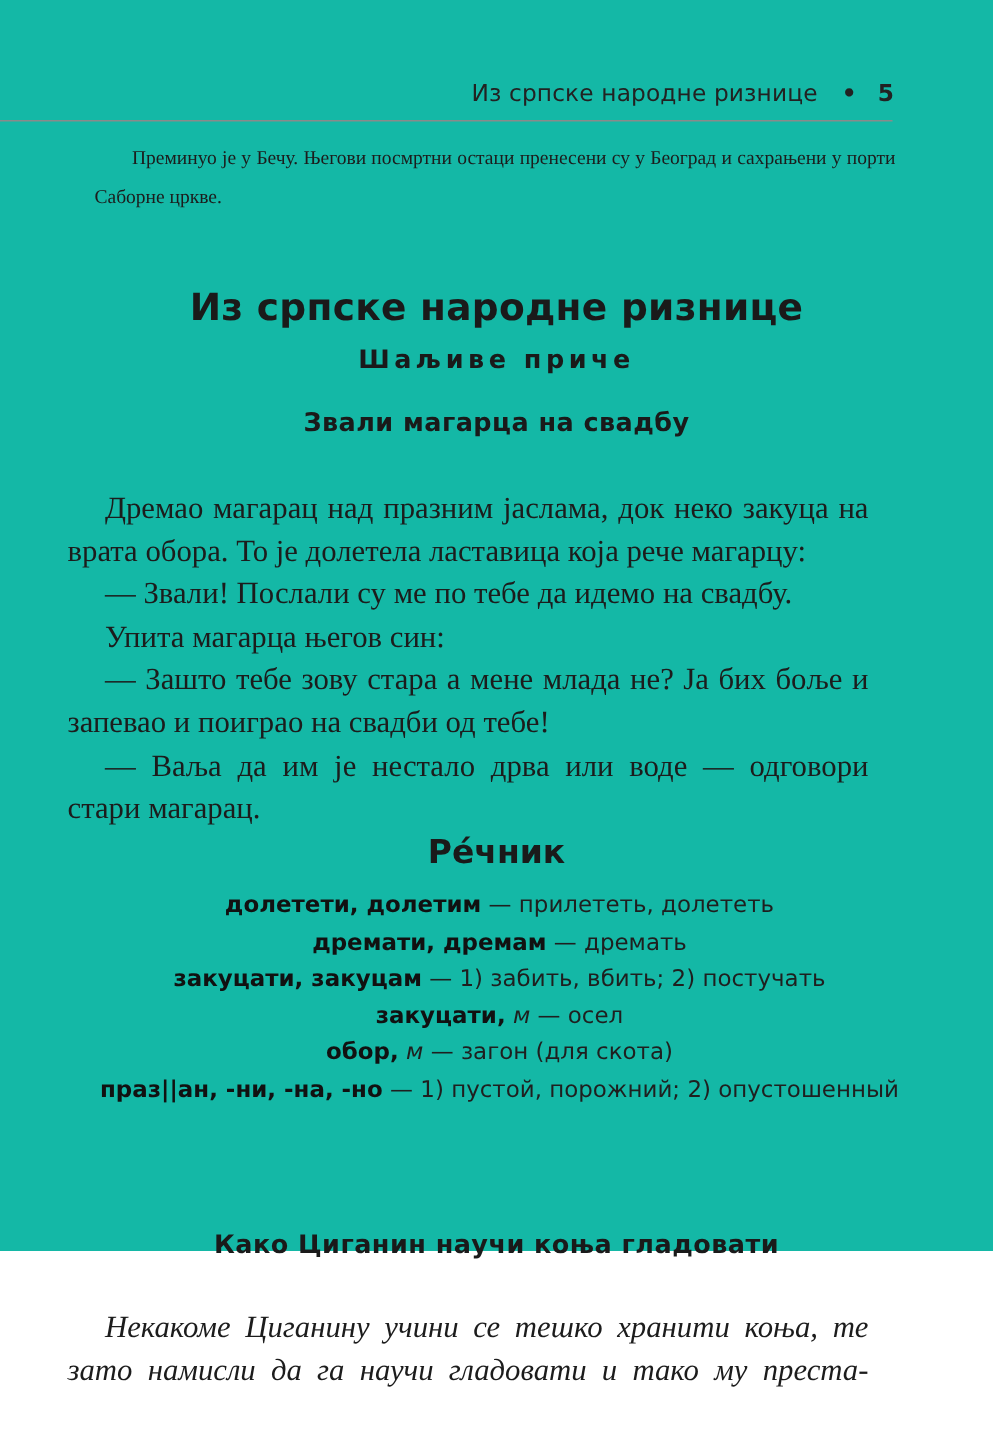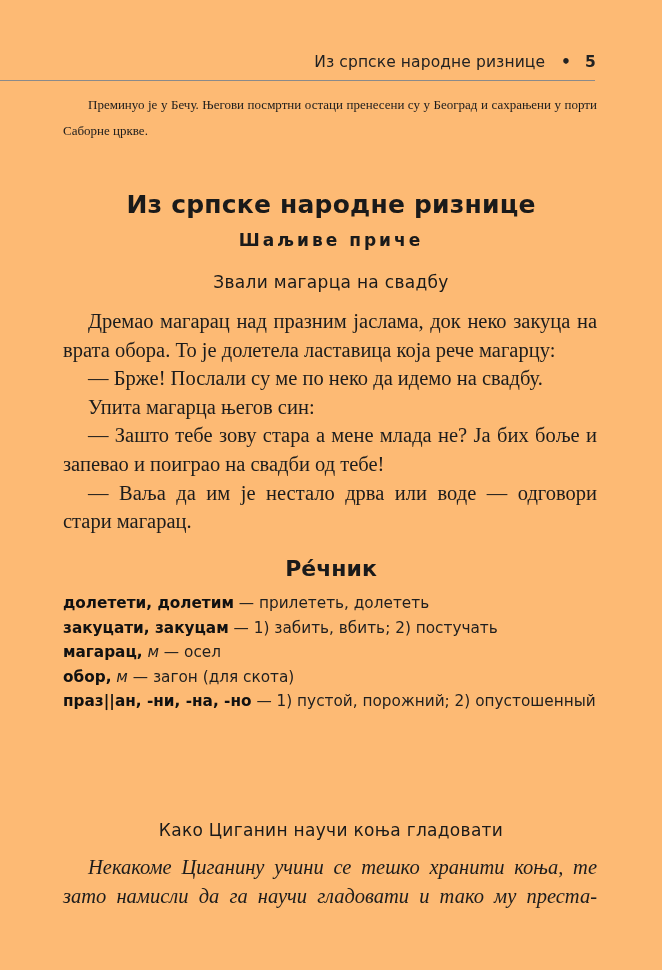--- a/index.html
+++ b/index.html
@@ -1,36 +1,36 @@
 <!DOCTYPE html>
 <html><head>
 <meta charset="utf-8">
 <style>
   html, body { margin: 0; padding: 0; background: #ffffff; }
   body { width: 662px; height: 970px; position: relative; overflow: hidden; color: #1a1a1a; }
-  .page { position: absolute; left: 0; top: 0; width: 662px; height: 970px; background: #fdba74; }
+  .page { position: absolute; left: 0; top: 0; width: 662px; height: 834px; background: #14b8a6; }
   .running-head { position: absolute; top: 53px; right: 66px; font-family: "DejaVu Sans", sans-serif; font-size: 15.5px; color: #222; white-space: nowrap; letter-spacing: 0.1px; }
   .running-head .dot { display: inline-block; margin: 0 14px 0 16px; font-weight: bold; }
   .running-head .num { font-weight: bold; }
   .head-rule { position: absolute; top: 80px; left: 0; width: 595px; height: 0; border-top: 1.3px solid #8a8a8a; }
   .serif { font-family: "Liberation Serif", serif; font-size: 20.5px; color: #1c1c1c; }
   .intro { position: absolute; left: 63px; top: 92px; width: 534px; line-height: 26px; font-size: 13px; }
   .intro p { margin: 0; text-align: justify; text-align-last: left; }
   .indent { text-indent: 25px; }
   .title { position: absolute; left: 0; width: 662px; text-align: center; font-family: "DejaVu Sans", sans-serif; font-weight: bold; }
   .main-title { top: 190px; font-size: 25px; letter-spacing: 0.2px; }
   .sub-title { top: 230px; font-size: 17px; letter-spacing: 3px; }
-  .story-title { font-weight: normal; font-size: 17px; letter-spacing: 0.3px; }
+  .story-title { font-weight: bold; font-size: 17px; letter-spacing: 0.3px; }
   .t1 { top: 272px; }
   .t2 { top: 820px; }
-  .body-block { position: absolute; left: 63px; width: 534px; line-height: 28.6px; }
+  .body-block { position: absolute; left: 45px; width: 534px; line-height: 28.6px; margin-top: 18px; }
   .body-block p { margin: 0; text-align: justify; }
   .dict-title { position: absolute; left: 0; width: 662px; text-align: center; top: 556px; font-family: "DejaVu Sans", sans-serif; font-weight: bold; font-size: 22px; }
   .dict { position: absolute; left: 63px; top: 591px; width: 540px; font-family: "DejaVu Sans", sans-serif; font-size: 15.3px; line-height: 24.6px; color: #1f1f1f; }
-  .dict .entry { margin: 0; padding-left: 12px; text-indent: -12px; }
+  .dict .entry { margin: 0; padding-left: 12px; text-indent: -12px; text-align: center; }
   .dict b { font-weight: bold; color: #111; }
   .dict i { font-style: italic; }
 </style>
 </head>
 <body>
 
 <div class="page">
 
   <div class="running-head">
     <span>Из српске народне ризнице</span><span class="dot">•</span><span class="num">5</span>
@@ -41,32 +41,33 @@
     <p class="indent">Преминуо је у Бечу. Његови посмртни остаци пренесени су у Београд и сахрањени у порти Саборне цркве.</p>
   </div>
 
   <div class="title main-title">Из српске народне ризнице</div>
   <div class="title sub-title">Шаљиве приче</div>
 
   <div class="title story-title t1">Звали магарца на свадбу</div>
 
   <div class="body-block serif" style="top:307px;">
     <p class="indent">Дремао магарац над празним јаслама, док неко закуца на врата обора. То је долетела ластавица која рече магарцу:</p>
-    <p class="indent">— Брже! Послали су ме по неко да идемо на свадбу.</p>
+    <p class="indent">— Звали! Послали су ме по тебе да идемо на свадбу.</p>
     <p class="indent">Упита магарца његов син:</p>
     <p class="indent">— Зашто тебе зову стара а мене млада не? Ја бих боље и запевао и поиграо на свадби од тебе!</p>
     <p class="indent">— Ваља да им је нестало дрва или воде — одговори стари магарац.</p>
   </div>
 
   <div class="dict-title">Ре́чник</div>
 
   <div class="dict">
     <p class="entry"><b>долетети, долетим</b> <span>— прилететь, долететь</span></p>
+    <p class="entry"><b>дремати, дремам</b> <span>— дремать</span></p>
     <p class="entry"><b>закуцати, закуцам</b> <span>— 1) забить, вбить; 2) постучать</span></p>
-    <p class="entry"><b>магарац,</b> <i>м</i> <span>— осел</span></p>
+    <p class="entry"><b>закуцати,</b> <i>м</i> <span>— осел</span></p>
     <p class="entry"><b>обор,</b> <i>м</i> <span>— загон (для скота)</span></p>
     <p class="entry" style="padding-left:20px; text-indent:-20px;"><b>праз||ан, -ни, -на, -но</b> <span>— 1) пустой, порожний; 2) опустошенный</span></p>
   </div>
 
   <div class="title story-title t2">Како Циганин научи коња гладовати</div>
 
   <div class="body-block serif" style="top:853px;font-style:italic;">
     <p class="indent" style="text-align-last: justify;">Некакоме Циганину учини се тешко хранити коња, те зато намисли да га научи гладовати и тако му преста-</p>
   </div>
 

